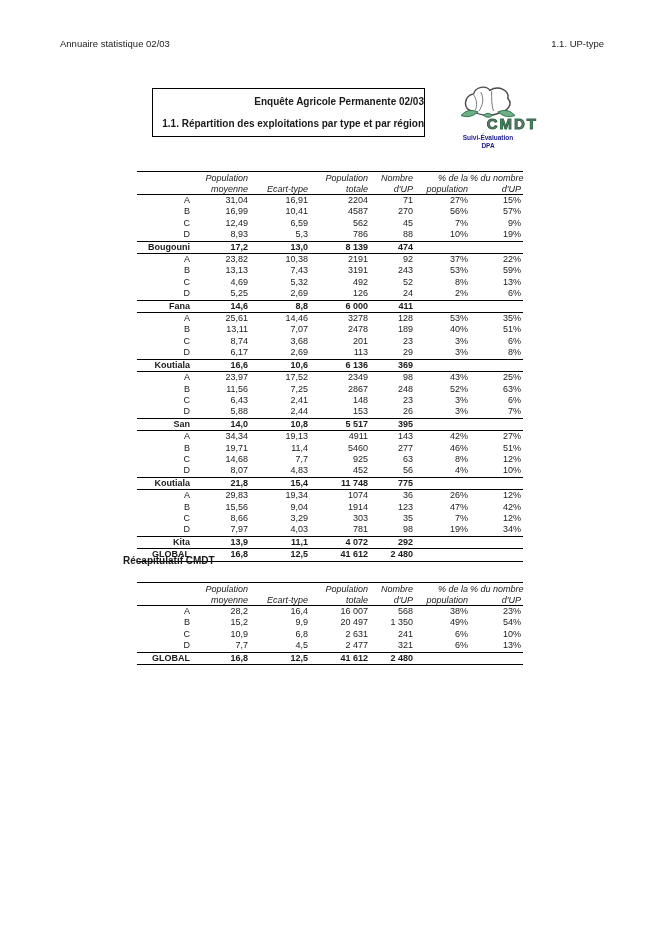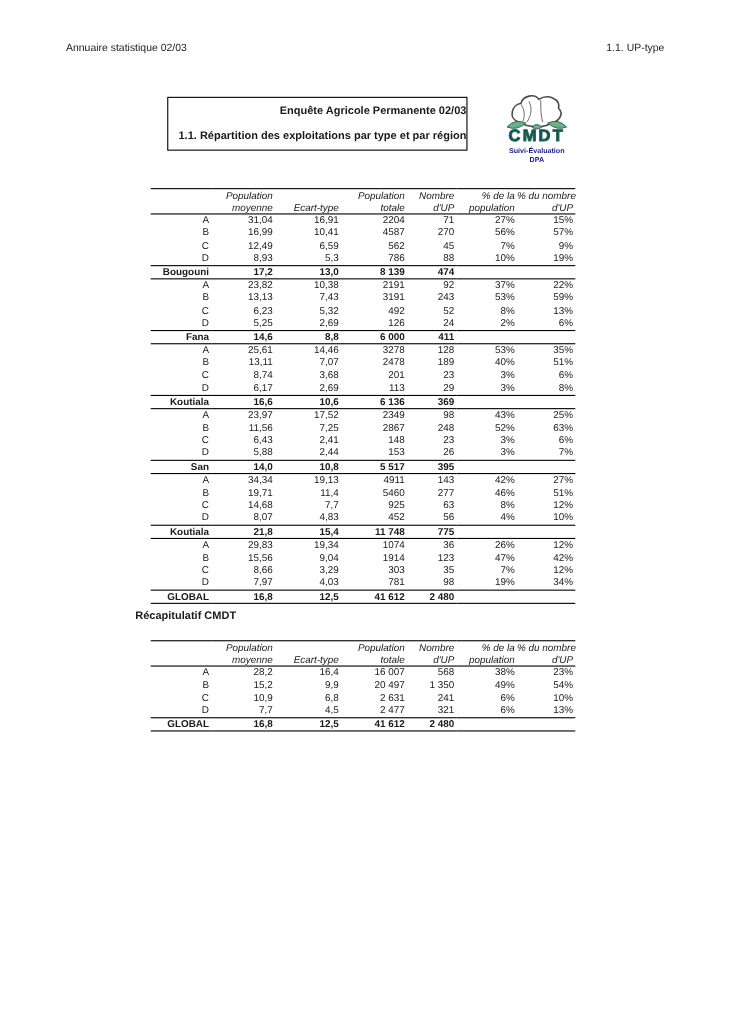--- a/index.html
+++ b/index.html
@@ -22,22 +22,23 @@
     text-align:right;font-weight:bold;font-size:10px;line-height:11px;
   }
   .title-box .l1{margin-top:7px;}
   .title-box .l2{margin-top:11px;}
 
   
   .logo{left:438px;top:84px;width:100px;text-align:center;}
   .logo svg{display:block;margin:0 auto;}
   .logo-acronym{
     font-size:15px;font-weight:bold;letter-spacing:2px;line-height:14px;
-    color:#0c4a6e;-webkit-text-stroke:0.9px #2a6e46;text-shadow:0 0 0.5px #2a6e46;
+    color:#737373;-webkit-text-stroke:0.9px #2a6e46;text-shadow:0 0 0.5px #2a6e46;
     margin-top:-3px;
+    text-align:right;
   }
   .logo-cap{font-size:6.5px;font-weight:bold;color:#1b1b8e;line-height:7.5px;margin-top:3px;}
 
   
   .tbl{border-collapse:collapse;table-layout:fixed;width:386px;font-size:9px;}
   .tbl col.c-label{width:55px;}
   .tbl col.c-pm{width:58px;}
   .tbl col.c-et{width:60px;}
   .tbl col.c-pt{width:60px;}
   .tbl col.c-nb{width:45px;}
@@ -187,21 +188,21 @@
         <td class="label-cell">B</td>
         <td>13,13</td>
         <td>7,43</td>
         <td>3191</td>
         <td>243</td>
         <td>53%</td>
         <td>59%</td>
       </tr>
       <tr class="row-d">
         <td class="label-cell">C</td>
-        <td>6,23</td>
+        <td>4,69</td>
         <td>5,32</td>
         <td>492</td>
         <td>52</td>
         <td>8%</td>
         <td>13%</td>
       </tr>
       <tr class="row-d">
         <td class="label-cell">D</td>
         <td>5,25</td>
         <td>2,69</td>
@@ -382,20 +383,29 @@
         <td>12%</td>
       </tr>
       <tr class="row-d">
         <td class="label-cell">D</td>
         <td>7,97</td>
         <td>4,03</td>
         <td>781</td>
         <td>98</td>
         <td>19%</td>
         <td>34%</td>
+      </tr>
+      <tr class="row-s">
+        <td class="label-cell">Kita</td>
+        <td>13,9</td>
+        <td>11,1</td>
+        <td>4 072</td>
+        <td>292</td>
+        <td></td>
+        <td></td>
       </tr>
       <tr class="row-g">
         <td class="label-cell">GLOBAL</td>
         <td>16,8</td>
         <td>12,5</td>
         <td>41 612</td>
         <td>2 480</td>
         <td></td>
         <td></td>
       </tr>

